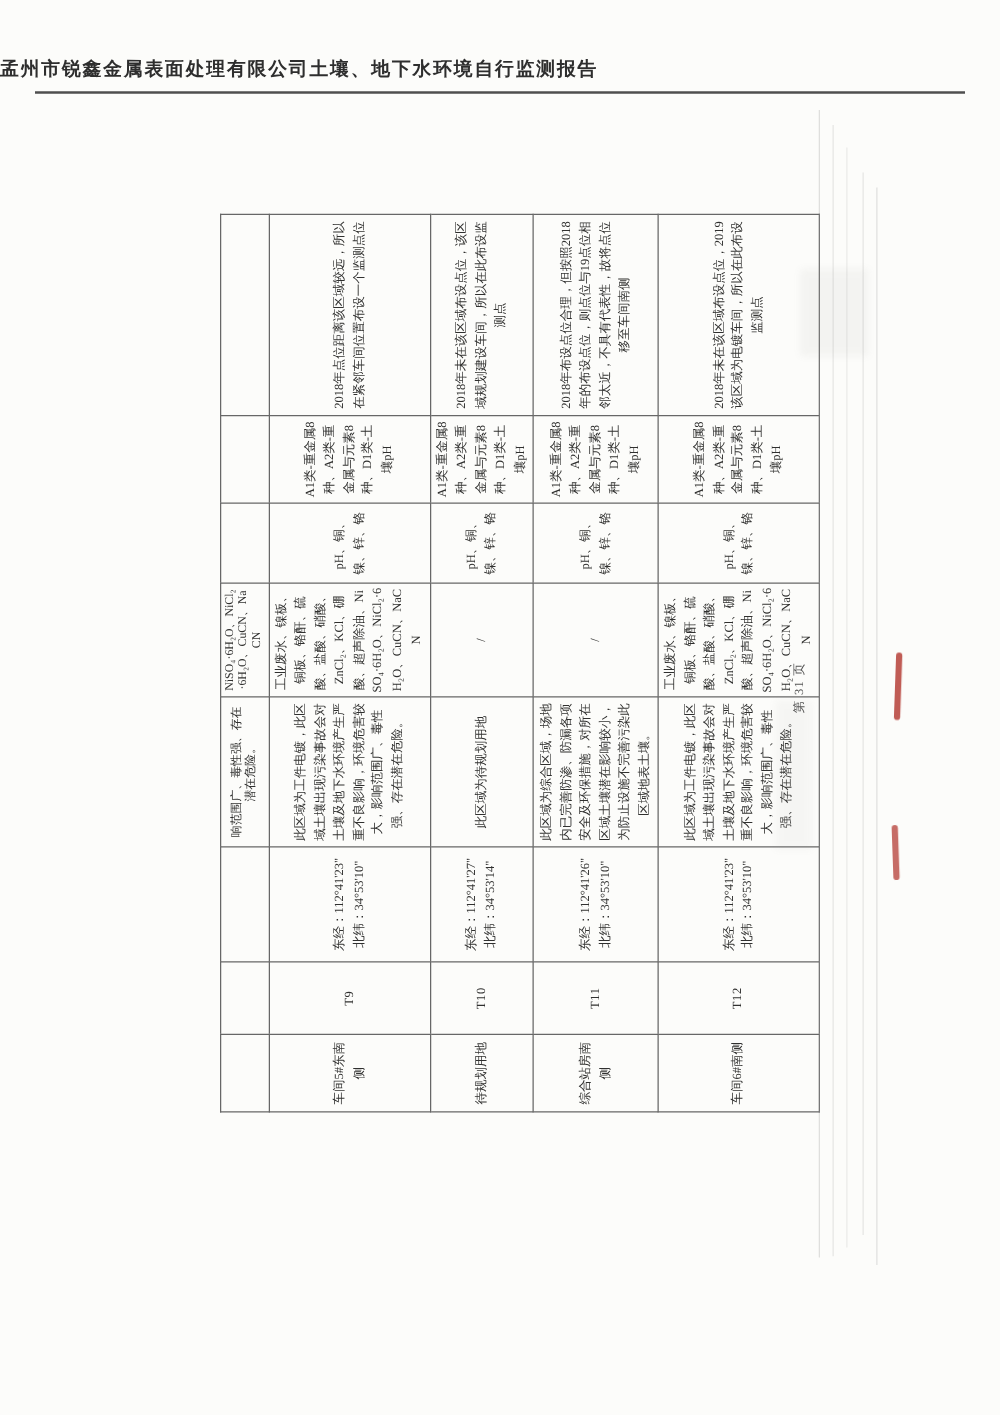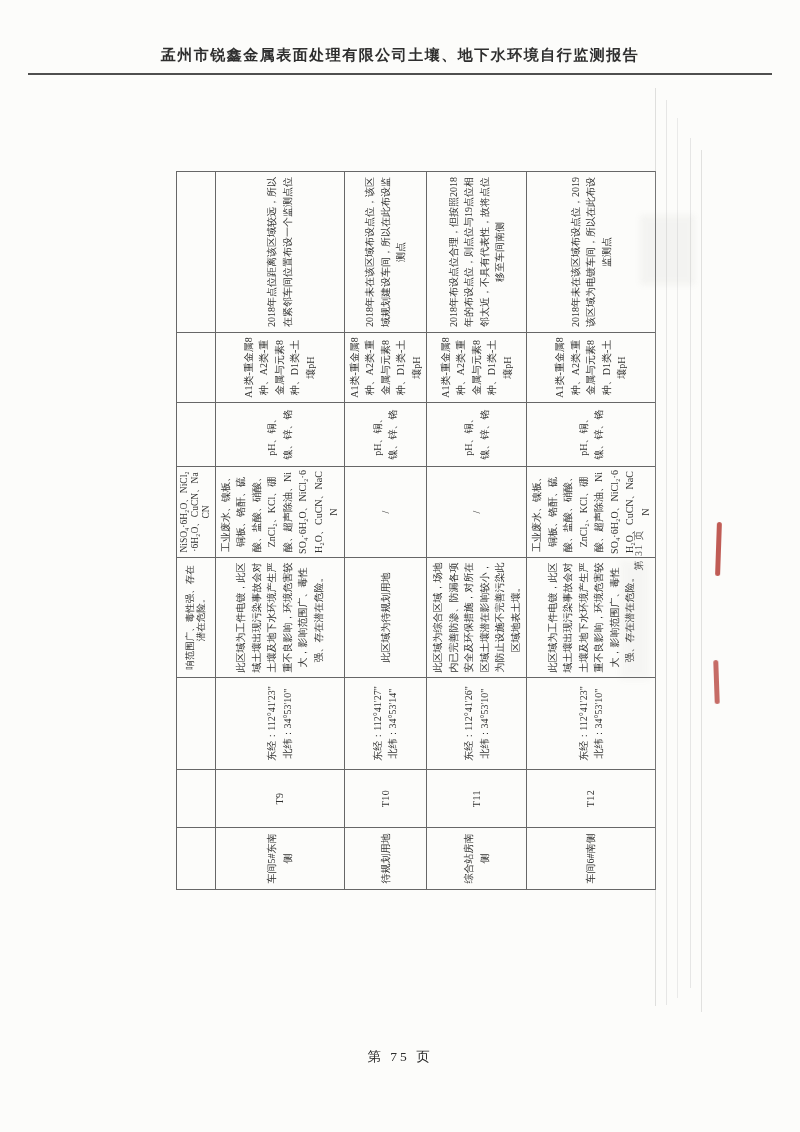--- a/index.html
+++ b/index.html
@@ -1,18 +1,18 @@
 <!DOCTYPE html>
 <html><head>
 <meta charset="utf-8">
 <style>
   html,body{margin:0;padding:0;background:#e8e8e6;}
   .page{position:relative;width:800px;height:1132px;margin:0 auto;background:#fcfcfa;overflow:hidden;
         font-family:"Liberation Serif","DejaVu Serif","DejaVu Sans",serif;}
-  .doc-title{position:absolute;top:46px;left:0;width:100%;text-align:center;
+  .doc-title{position:absolute;top:46px;left:0;width:100%;
         font-size:15px;font-weight:bold;color:#2e2e2e;letter-spacing:1.5px;}
   .header-rule{position:absolute;top:73px;left:28px;width:744px;height:2px;background:#4f4f4f;}
 
   
   .table-area{position:absolute;left:176px;top:172px;width:432px;height:718px;}
   .rot{position:absolute;left:-143px;top:143px;width:718px;height:432px;transform:rotate(-90deg);}
   table.monitor{border-collapse:collapse;table-layout:fixed;width:718px;height:432px;}
   table.monitor td{border:1px solid #676767;vertical-align:middle;text-align:center;
         font-size:10px;line-height:1.55;color:#30302f;padding:2px 3px;overflow:hidden;
         word-break:break-all;}
@@ -137,15 +137,14 @@
   <div class="vline v1"></div>
   <div class="vline v2"></div>
   <div class="vline v3"></div>
   <div class="vline v4"></div>
   <div class="vline v5"></div>
   <div class="redmark rm1"></div>
   <div class="redmark rm2"></div>
   <div class="smudge s1"></div>
   <div class="smudge s2"></div>
 
-  <div class="footer-page">第 75 页</div>
 
 </div>
 
 </body></html>

